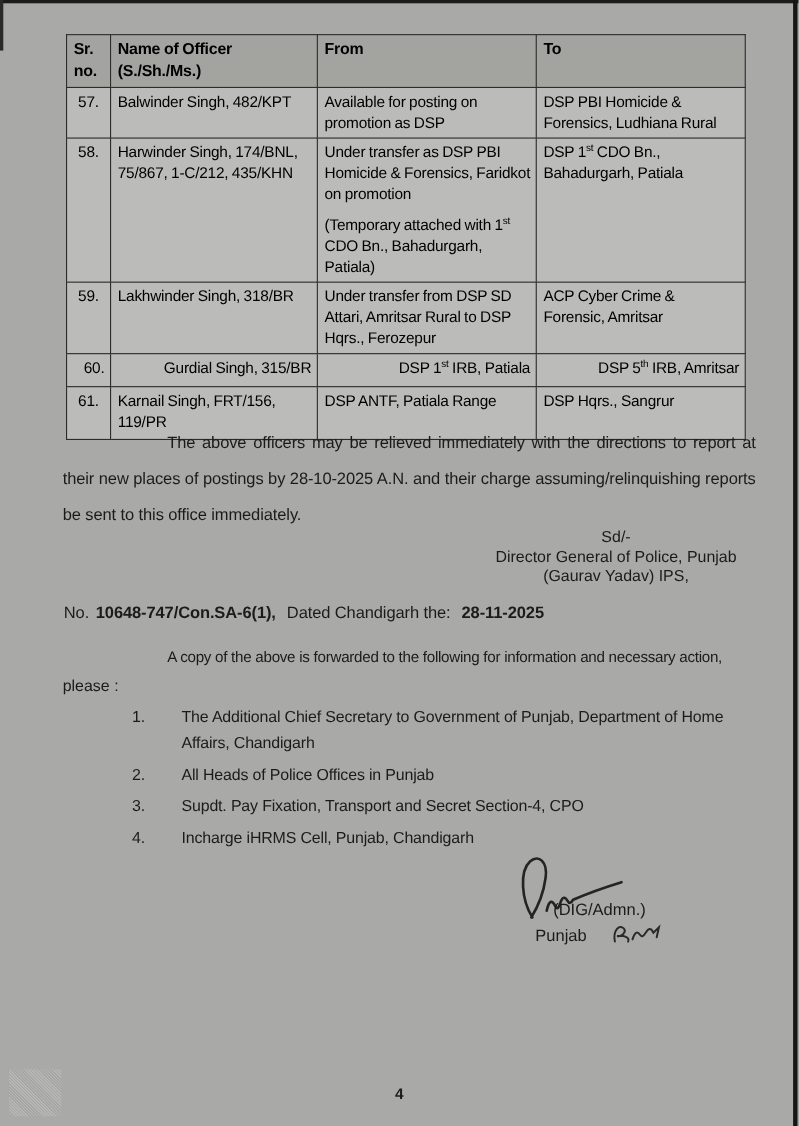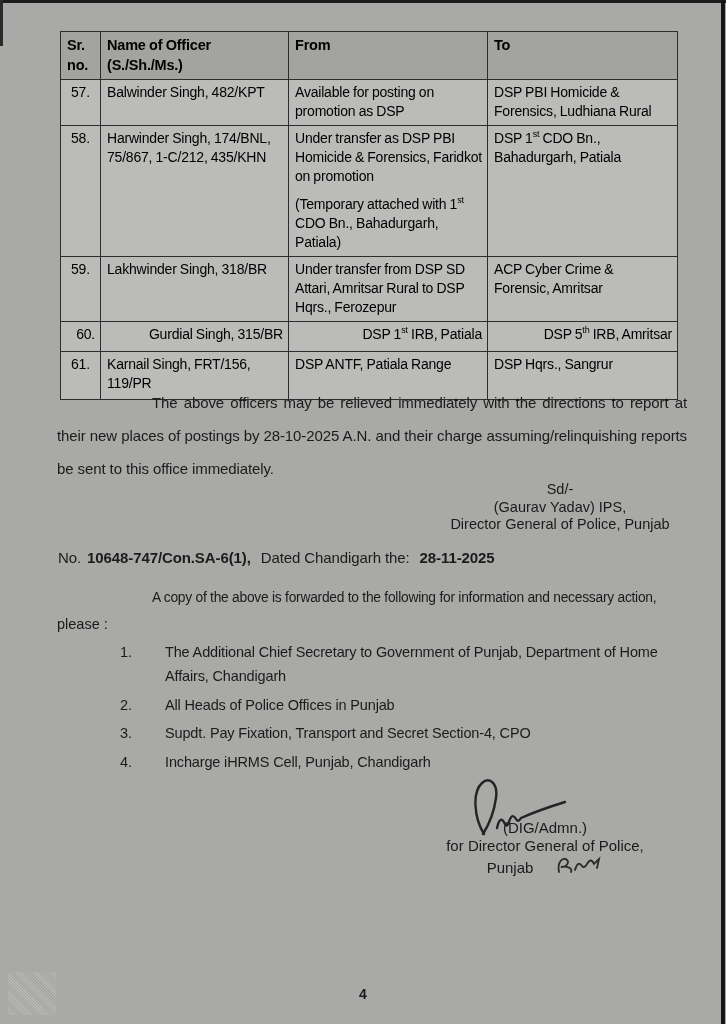--- a/index.html
+++ b/index.html
@@ -165,22 +165,22 @@
             <td class="to">DSP Hqrs., Sangrur</td>
           </tr>
         </tbody>
     </table>
   </div>
 
   <div class="para-relieve">The above officers may be relieved immediately with the directions to report at their new places of postings by 28-10-2025 A.N. and their charge assuming/relinquishing reports be sent to this office immediately.</div>
 
   <div class="sd-block">
     <div>Sd/-</div>
+    <div>Director General of Police, Punjab</div>
     <div>(Gaurav Yadav) IPS,</div>
-    <div>Director General of Police, Punjab</div>
   </div>
 
   <div class="ref-line">
     <span>No.</span><span class="gap1"></span><span class="b">10648-747/Con.SA-6(1),</span><span class="gap2"></span><span>Dated Chandigarh the:</span><span class="gap2"></span><span class="b">28-11-2025</span>
   </div>
 
   <div class="copy-line1">A copy of the above is forwarded to the following for information and necessary action,</div>
   <div class="copy-line2">please :</div>
 
   <div class="fwd-list">
@@ -203,21 +203,20 @@
     </div>
 
   <svg class="sig-svg" width="130" height="62" viewBox="0 0 130 62">
     <path d="M22,58 C12,42 10,16 20,7 C28,0 36,8 34,22 C32,37 26,50 21,58
              M35,52 q3,-14 8,-4 q2,4 4,-2 q3,-10 7,-3 q2,4 5,-1
              q18,-8 44,-16" fill="none" stroke="#242424" stroke-width="2.4" stroke-linecap="round"></path>
   </svg>
 
   <div class="sig-block">
     <div class="l1">(DIG/Admn.)</div>
-    <div>for Director General of Police,</div>
     <div class="sig-punjab">
       <span>Punjab</span>
       <svg width="48" height="22" viewBox="0 0 48 22">
         <path d="M4,18 C2,8 8,2 12,6 C15,9 10,14 6,13 C12,12 18,14 16,18
                  M20,16 q3,-10 7,-4 q2,3 5,-2 q4,-7 7,0 l5,-5 l-2,9" fill="none" stroke="#2a2a2a" stroke-width="1.8" stroke-linecap="round"></path>
       </svg>
     </div>
   </div>
 
   <div class="page-num">4</div>

